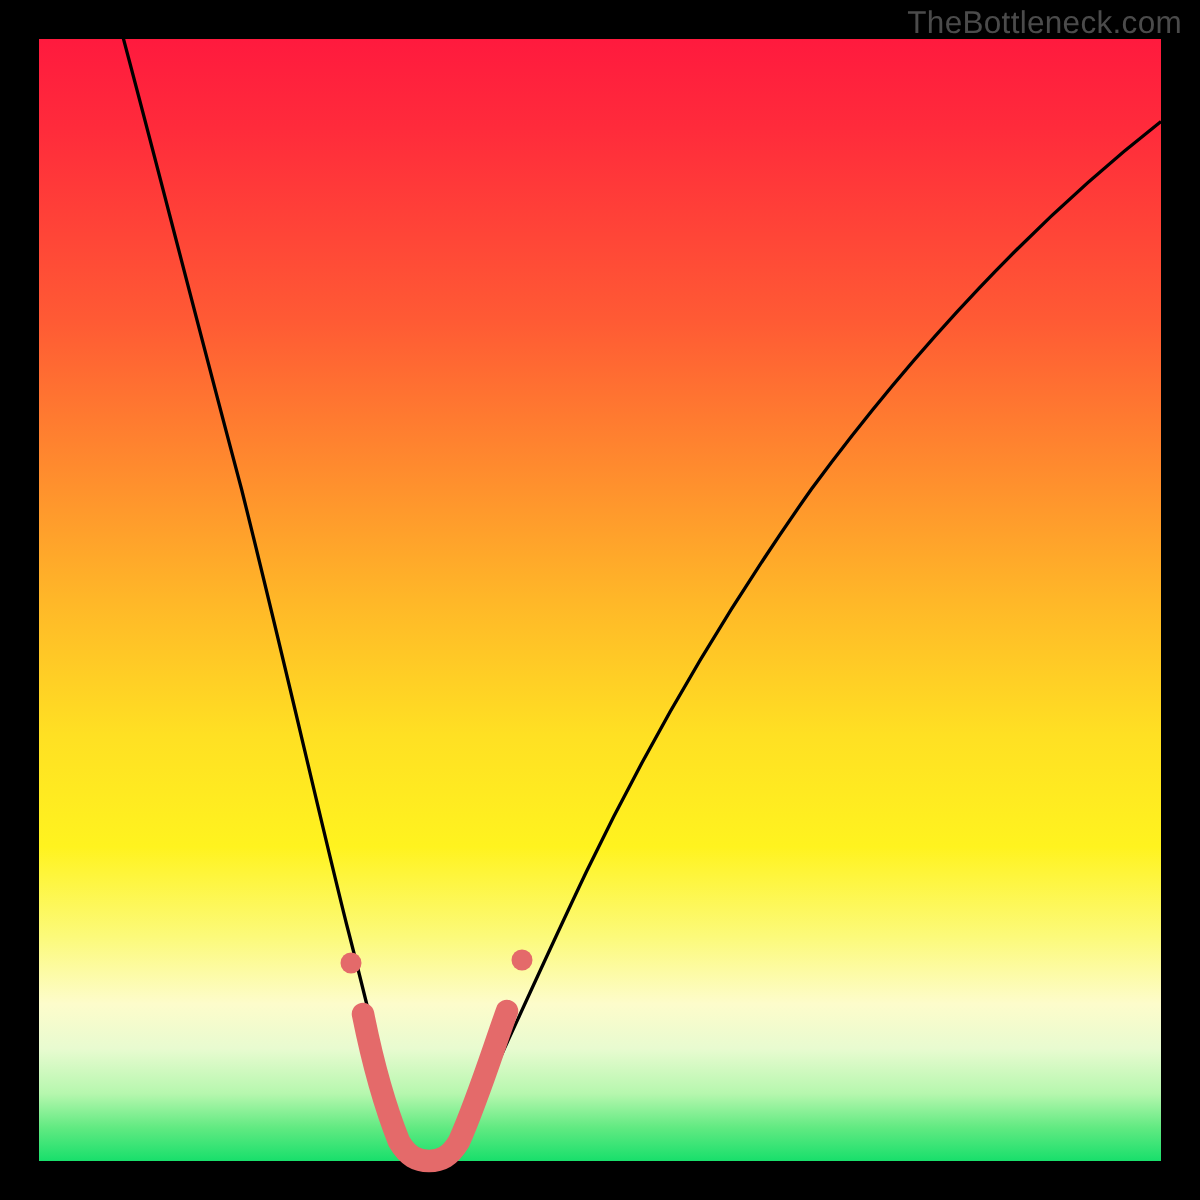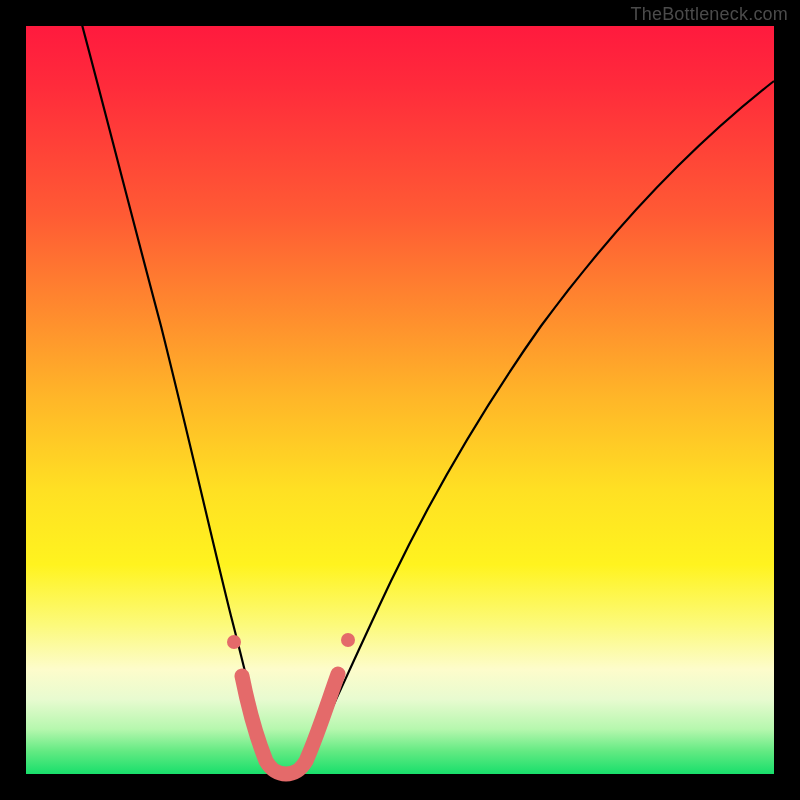--- a/index.html
+++ b/index.html
@@ -38,21 +38,21 @@
       #b6f7ae 94%,
       #62ea82 97%,
       #18df6b 100%
     );
   }
   .watermark {
     position: absolute;
     top: 4px;
     right: 12px;
     color: #4b4b4b;
-    font-size: 18px;
+    font-size: 21px;
     letter-spacing: 0.2px;
     font-weight: 500;
     user-select: none;
   }
   svg.curve {
     position: absolute;
     left: 0;
     top: 0;
     width: 748px;
     height: 748px;

